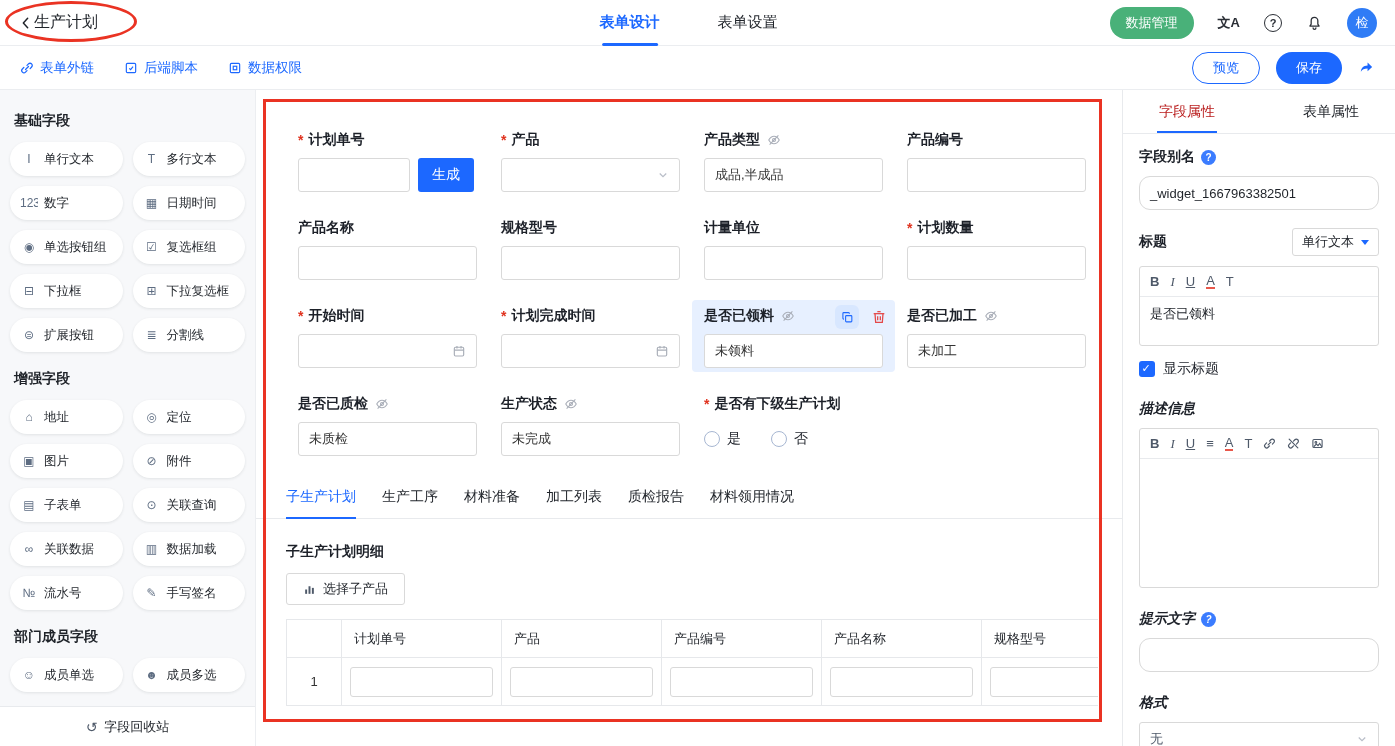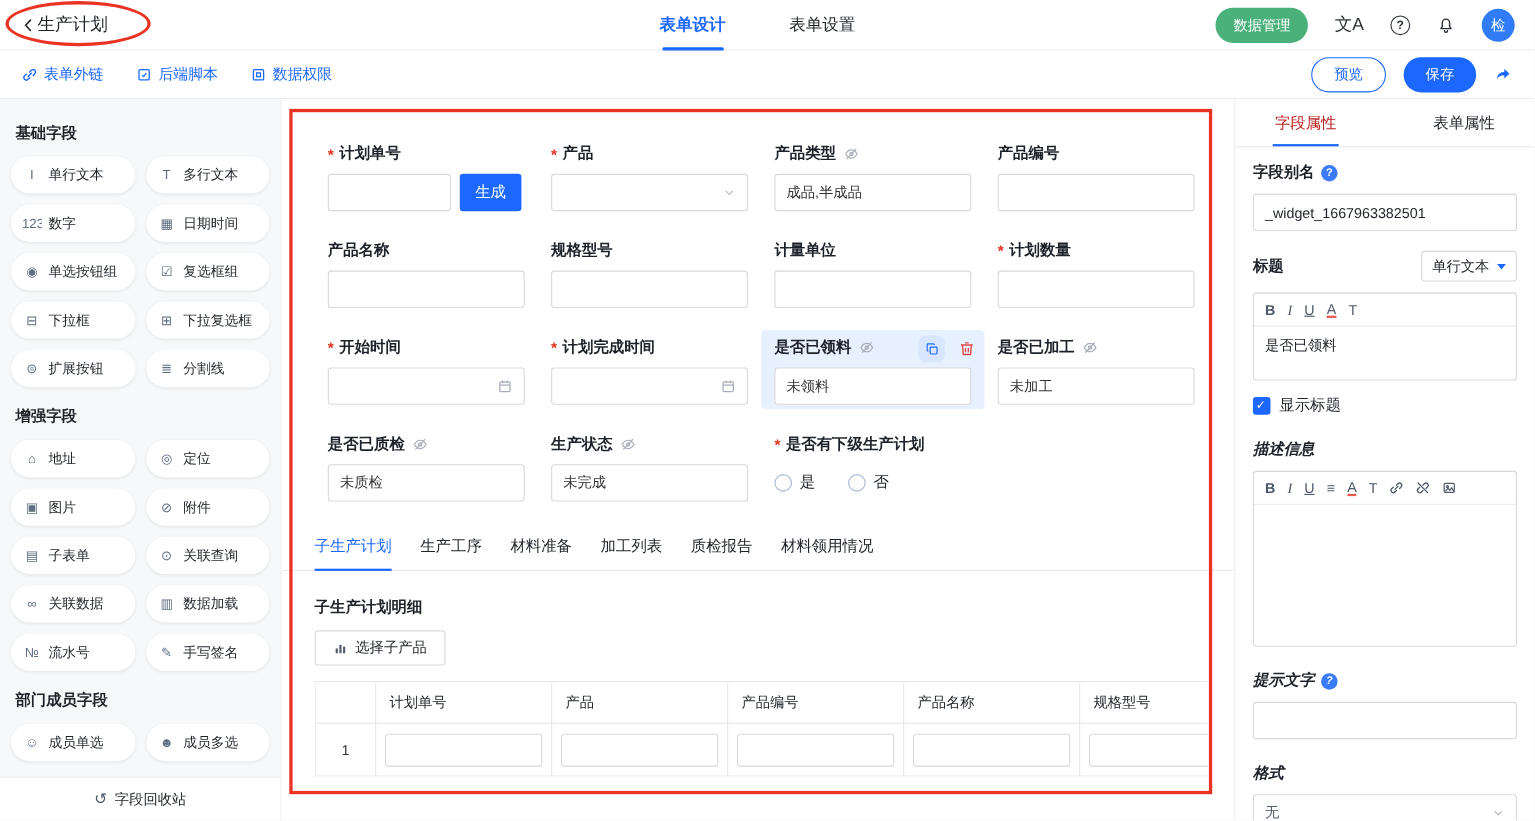--- a/index.html
+++ b/index.html
@@ -11,21 +11,21 @@
   .header { height:46px; display:flex; align-items:center; padding:0 18px; border-bottom:1px solid #ebedf0; position:relative; background:#fff; }
   .back { display:flex; align-items:center; cursor:pointer; }
   .back-title { font-size:16px; color:#1f2329; }
   .header-tabs { position:absolute; left:50%; transform:translateX(-55%); height:46px; display:flex; gap:58px; }
   .htab { display:flex; align-items:center; font-size:15px; color:#1f2329; cursor:pointer; position:relative; }
   .htab.active { color:#1c68ff; font-weight:600; }
   .htab.active::after { content:""; position:absolute; left:2px; right:2px; bottom:0; height:3px; background:#1c68ff; border-radius:2px; }
   .header-right { margin-left:auto; display:flex; align-items:center; gap:24px; }
   .btn-green { background:#49b179; color:#fff; font-size:13px; padding:7px 16px; border-radius:16px; border:none; cursor:pointer; }
   .hicon { color:#2b2f36; cursor:pointer; display:flex; align-items:center; }
-  .i-translate { font-size:16px; font-weight:400; }
+  .i-translate { font-size:13px; font-weight:700; }
   .i-help { width:18px; height:18px; border:1.6px solid #2b2f36; border-radius:50%; font-size:11px; display:flex; align-items:center; justify-content:center; font-weight:700; }
   .avatar { width:30px; height:30px; border-radius:50%; background:#2f7cf6; color:#fff; font-size:13px; display:flex; align-items:center; justify-content:center; cursor:pointer; }
 
   
   .toolbar { height:44px; display:flex; align-items:center; padding:0 20px; border-bottom:1px solid #ebedf0; background:#fff; }
   .tool-link { color:#1c68ff; font-size:13.5px; display:flex; align-items:center; gap:6px; margin-right:30px; cursor:pointer; }
   .toolbar-right { margin-left:auto; display:flex; align-items:center; gap:16px; }
   .btn-preview { border:1px solid #1c68ff; color:#1c68ff; background:#fff; border-radius:16px; padding:6px 20px; font-size:13px; cursor:pointer; }
   .btn-save { background:#1c68ff; color:#fff; border:none; border-radius:16px; padding:7px 20px; font-size:13px; cursor:pointer; }
   .share { color:#1c68ff; cursor:pointer; }
@@ -80,21 +80,21 @@
 
   
   .props { width:273px; border-left:1px solid #e8eaed; background:#fff; display:flex; flex-direction:column; flex:none; }
   .ptabs { height:44px; display:flex; justify-content:space-between; padding:0 36px; border-bottom:1px solid #e8eaed; flex:none; }
   .ptab { font-size:14px; color:#1f2329; display:flex; align-items:center; position:relative; cursor:pointer; }
   .ptab.active { color:#b91c1c; }
   .ptab.active::after { content:""; position:absolute; left:-2px; right:-2px; bottom:0; height:2px; background:#1c68ff; }
   .pcontent { padding:14px 16px 0; flex:1; overflow:hidden; }
   .plabel { display:flex; align-items:center; gap:6px; font-size:14px; font-weight:600; color:#1d2129; }
   .qmark { width:15px; height:15px; border-radius:50%; background:#3b7cff; color:#fff; font-size:10px; font-weight:700; display:flex; align-items:center; justify-content:center; cursor:pointer; }
-  .pinput { margin-top:10px; height:34px; border:1px solid #d9d9d9; border-radius:3px; display:flex; align-items:center; padding:0 10px; font-size:13px; color:#1f2329; background:#fff; }
+  .pinput { margin-top:10px; height:34px; border:1px solid #d9d9d9; border-radius:11px; display:flex; align-items:center; padding:0 10px; font-size:13px; color:#1f2329; background:#fff; }
   .title-row { display:flex; justify-content:space-between; align-items:center; margin-top:18px; }
   .type-select { border:1px solid #d9d9d9; border-radius:3px; padding:4px 9px; font-size:13px; color:#1f2329; display:flex; align-items:center; gap:7px; cursor:pointer; background:#fff; }
   .caret-blue { width:0; height:0; border-left:4px solid transparent; border-right:4px solid transparent; border-top:5px solid #1c68ff; }
   .editor { border:1px solid #d9d9d9; border-radius:3px; margin-top:10px; background:#fff; }
   .editor-bar { height:30px; border-bottom:1px solid #e8eaed; display:flex; align-items:center; gap:11px; padding:0 10px; color:#4e5969; font-size:13px; }
   .eb { cursor:pointer; line-height:1; }
   .eb-b { font-weight:700; }
   .eb-i { font-style:italic; font-family:"Liberation Serif",serif; }
   .eb-u { text-decoration:underline; }
   .eb-a { border-bottom:2px solid #e8574a; }

